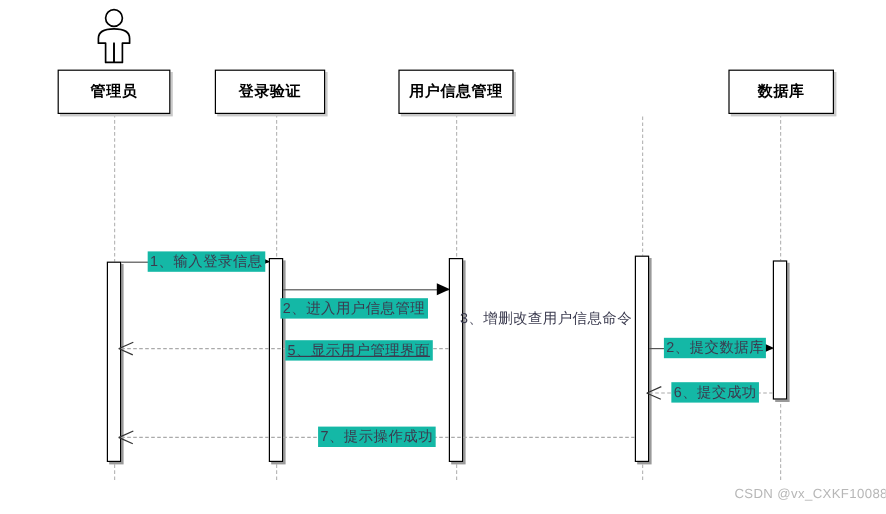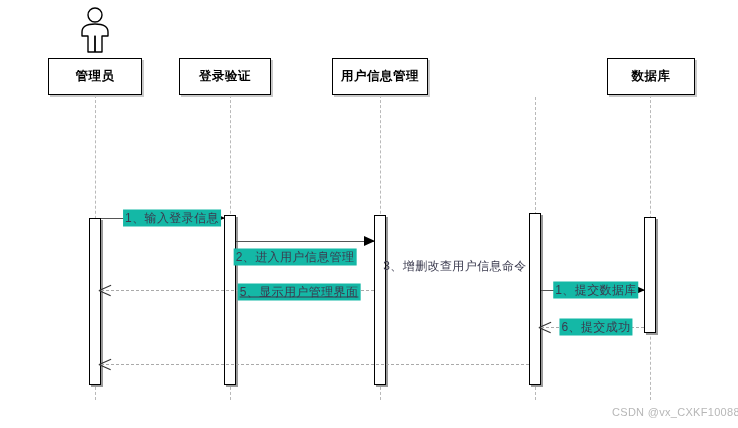--- a/index.html
+++ b/index.html
@@ -139,29 +139,30 @@
       <div class="line"></div>
       <div class="head-right"></div>
     </div>
     <div class="msg-label" style="left: 295px; top: 241px; margin-top: 16px;">2、进入用户信息管理</div>
     <div class="msg none" style="top: 266px; left: 0px; width: 0px;"></div>
     <div class="msg-label plain" style="left: 455px; top: 266px;">3、增删改查用户信息命令</div>
     <div class="msg call" style="top: 290px; left: 541px; width: 103px;">
       <div class="line"></div>
       <div class="head-right"></div>
     </div>
-    <div class="msg-label" style="left: 596px; top: 290px;">1、提交数据库</div>
+    <div class="msg-label" style="left: 596px; top: 290px;">2、提交数据库</div>
     <div class="msg ret" style="top: 290px; left: 101px; width: 273px;">
       <div class="line"></div>
       <div class="head-left-open"></div>
     </div>
     <div class="msg-label" style="left: 299px; top: 292px; text-decoration: underline;">5、显示用户管理界面</div>
     <div class="msg ret" style="top: 327px; left: 541px; width: 103px;">
       <div class="line"></div>
       <div class="head-left-open"></div>
     </div>
     <div class="msg-label" style="left: 596px; top: 327px;">6、提交成功</div>
     <div class="msg ret" style="top: 364px; left: 101px; width: 428px;">
       <div class="line"></div>
       <div class="head-left-open"></div>
     </div>
+    <div class="msg-label" style="left: 314px; top: 364px;">7、提示操作成功</div>
     <div class="watermark" style="left: 592px; top: 406px;">CSDN @vx_CXKF10088</div>
   </div>
 
 </body></html>

